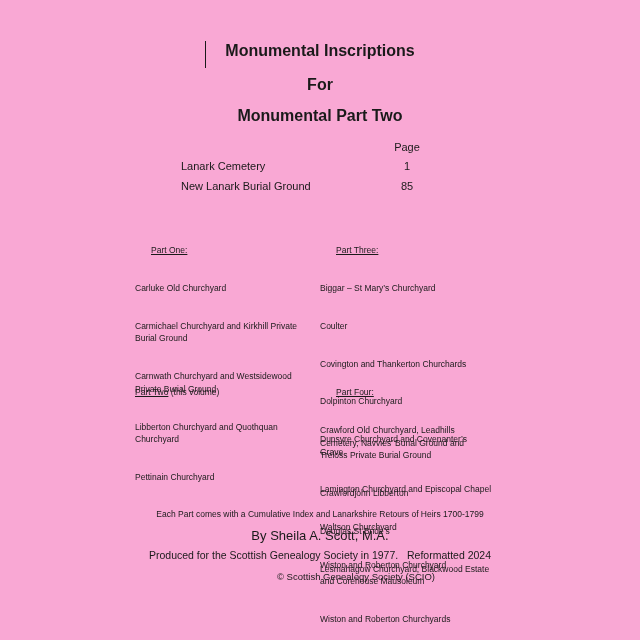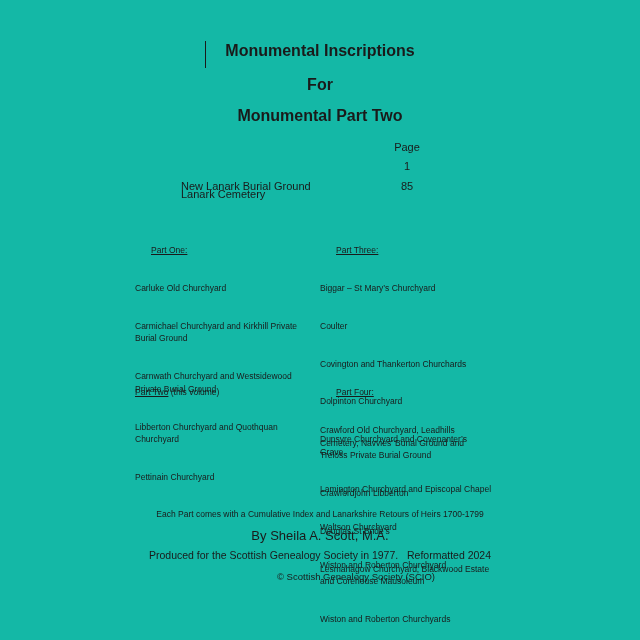--- a/index.html
+++ b/index.html
@@ -5,21 +5,21 @@
   html, body { margin: 0; padding: 0; }
   body {
     width: 640px; height: 640px;
     background: #ffffff;
     font-family: "Liberation Sans", sans-serif;
     color: #1a1a1a;
   }
   .page {
     position: relative;
     width: 640px; height: 640px;
-    background: #14b8a6;
+    background: #f9a8d4;
     overflow: hidden;
   }
   .title-line {
     position: absolute;
     left: 0; width: 640px;
     text-align: center;
     font-weight: 700;
     font-size: 16px;
     letter-spacing: 0px;
   }
@@ -57,21 +57,21 @@
 <div class="page">
 
   <div class="text-cursor"></div>
 
   <div class="title-line" style="top:42px;">Monumental Inscriptions</div>
   <div class="title-line" style="top:76px;">For</div>
   <div class="title-line" style="top:107px;">Monumental Part Two</div>
 
   <div class="toc-num" style="top:141px;">Page</div>
 
-  <div class="toc-name" style="top:160px;margin-top:28px;">Lanark Cemetery</div>
+  <div class="toc-name" style="top:160px;">Lanark Cemetery</div>
   <div class="toc-num" style="top:160px;">1</div>
 
   <div class="toc-name" style="top:180px;">New Lanark Burial Ground</div>
   <div class="toc-num" style="top:180px;">85</div>
 
   <div class="list-col" style="left:135px; top:219px; width:185px;">
     <div class="part-heading">Part One:</div>
     <div>Carluke Old Churchyard</div>
     <div>Carmichael Churchyard and Kirkhill Private
 Burial Ground</div>

